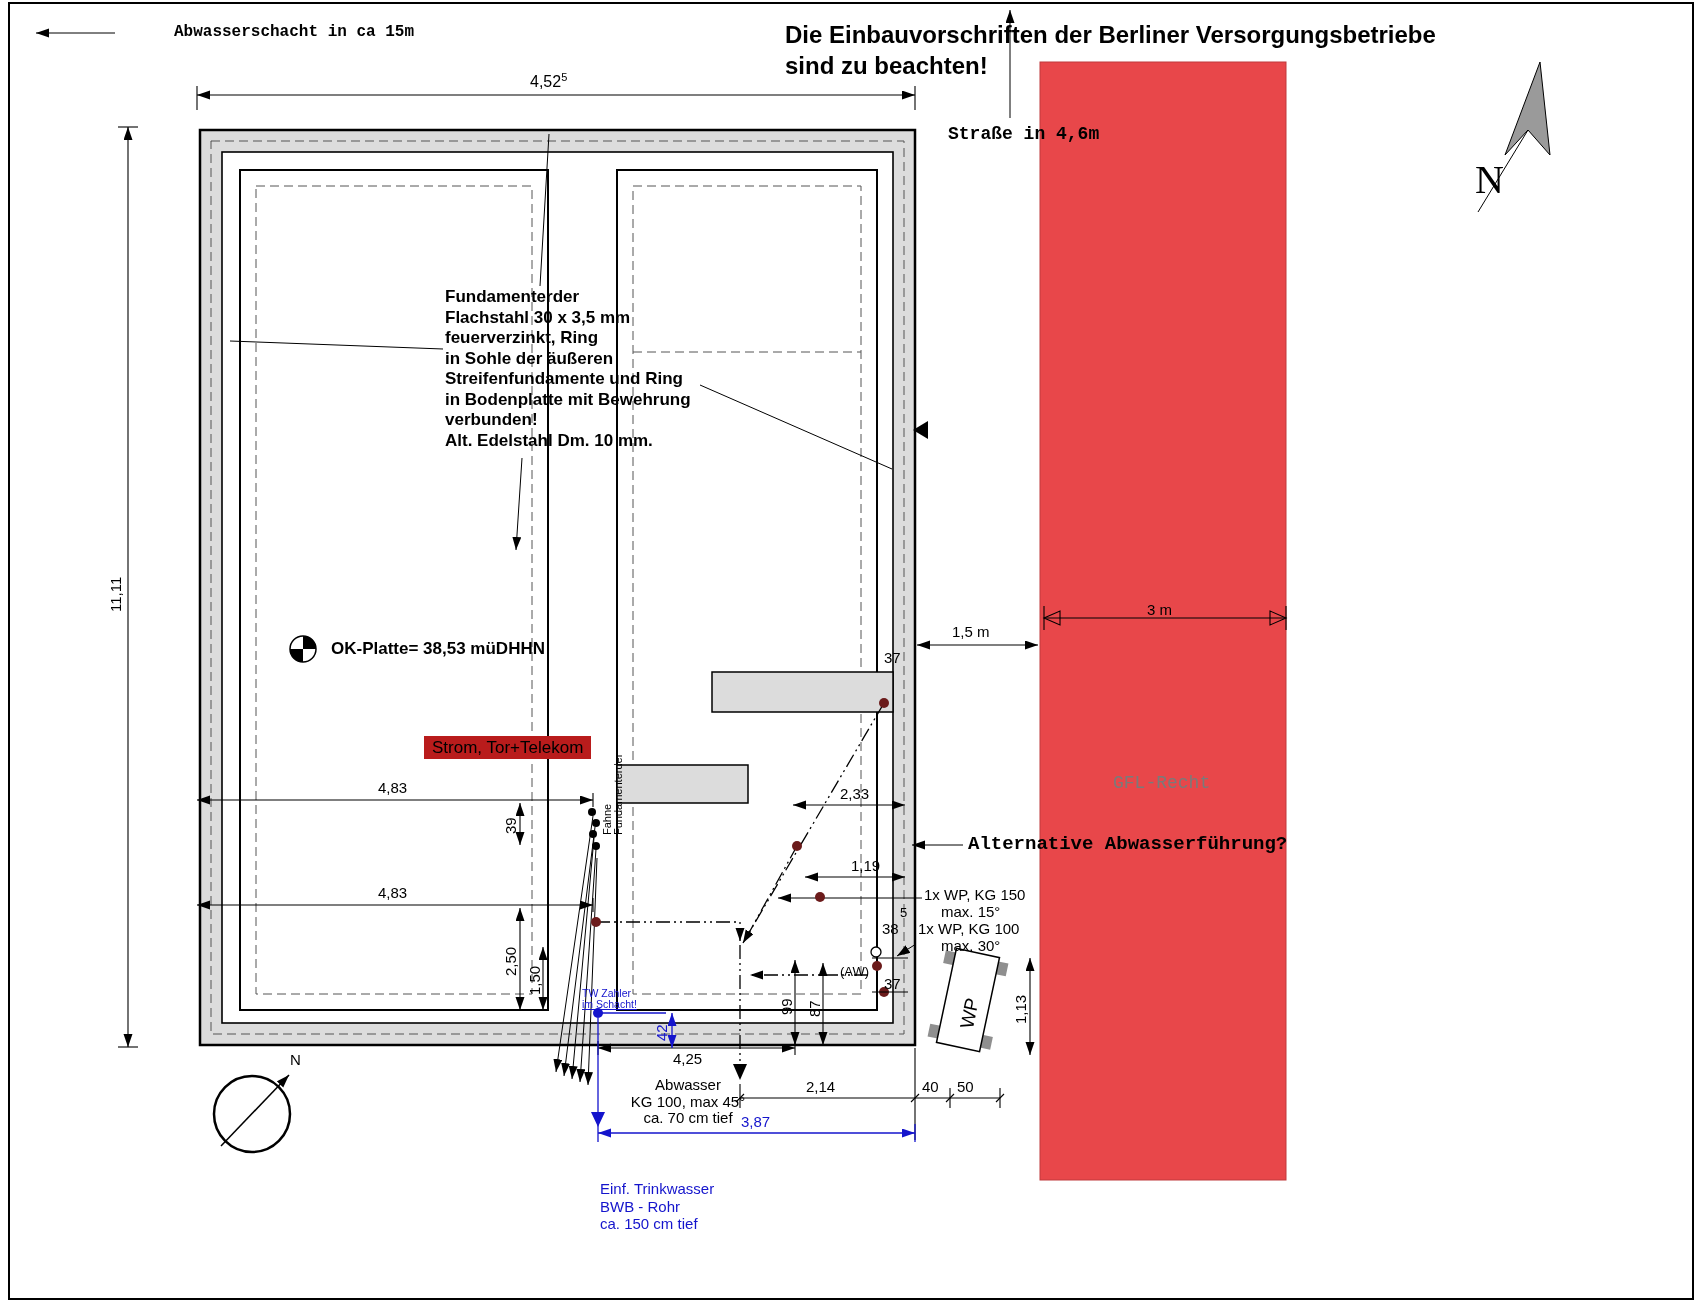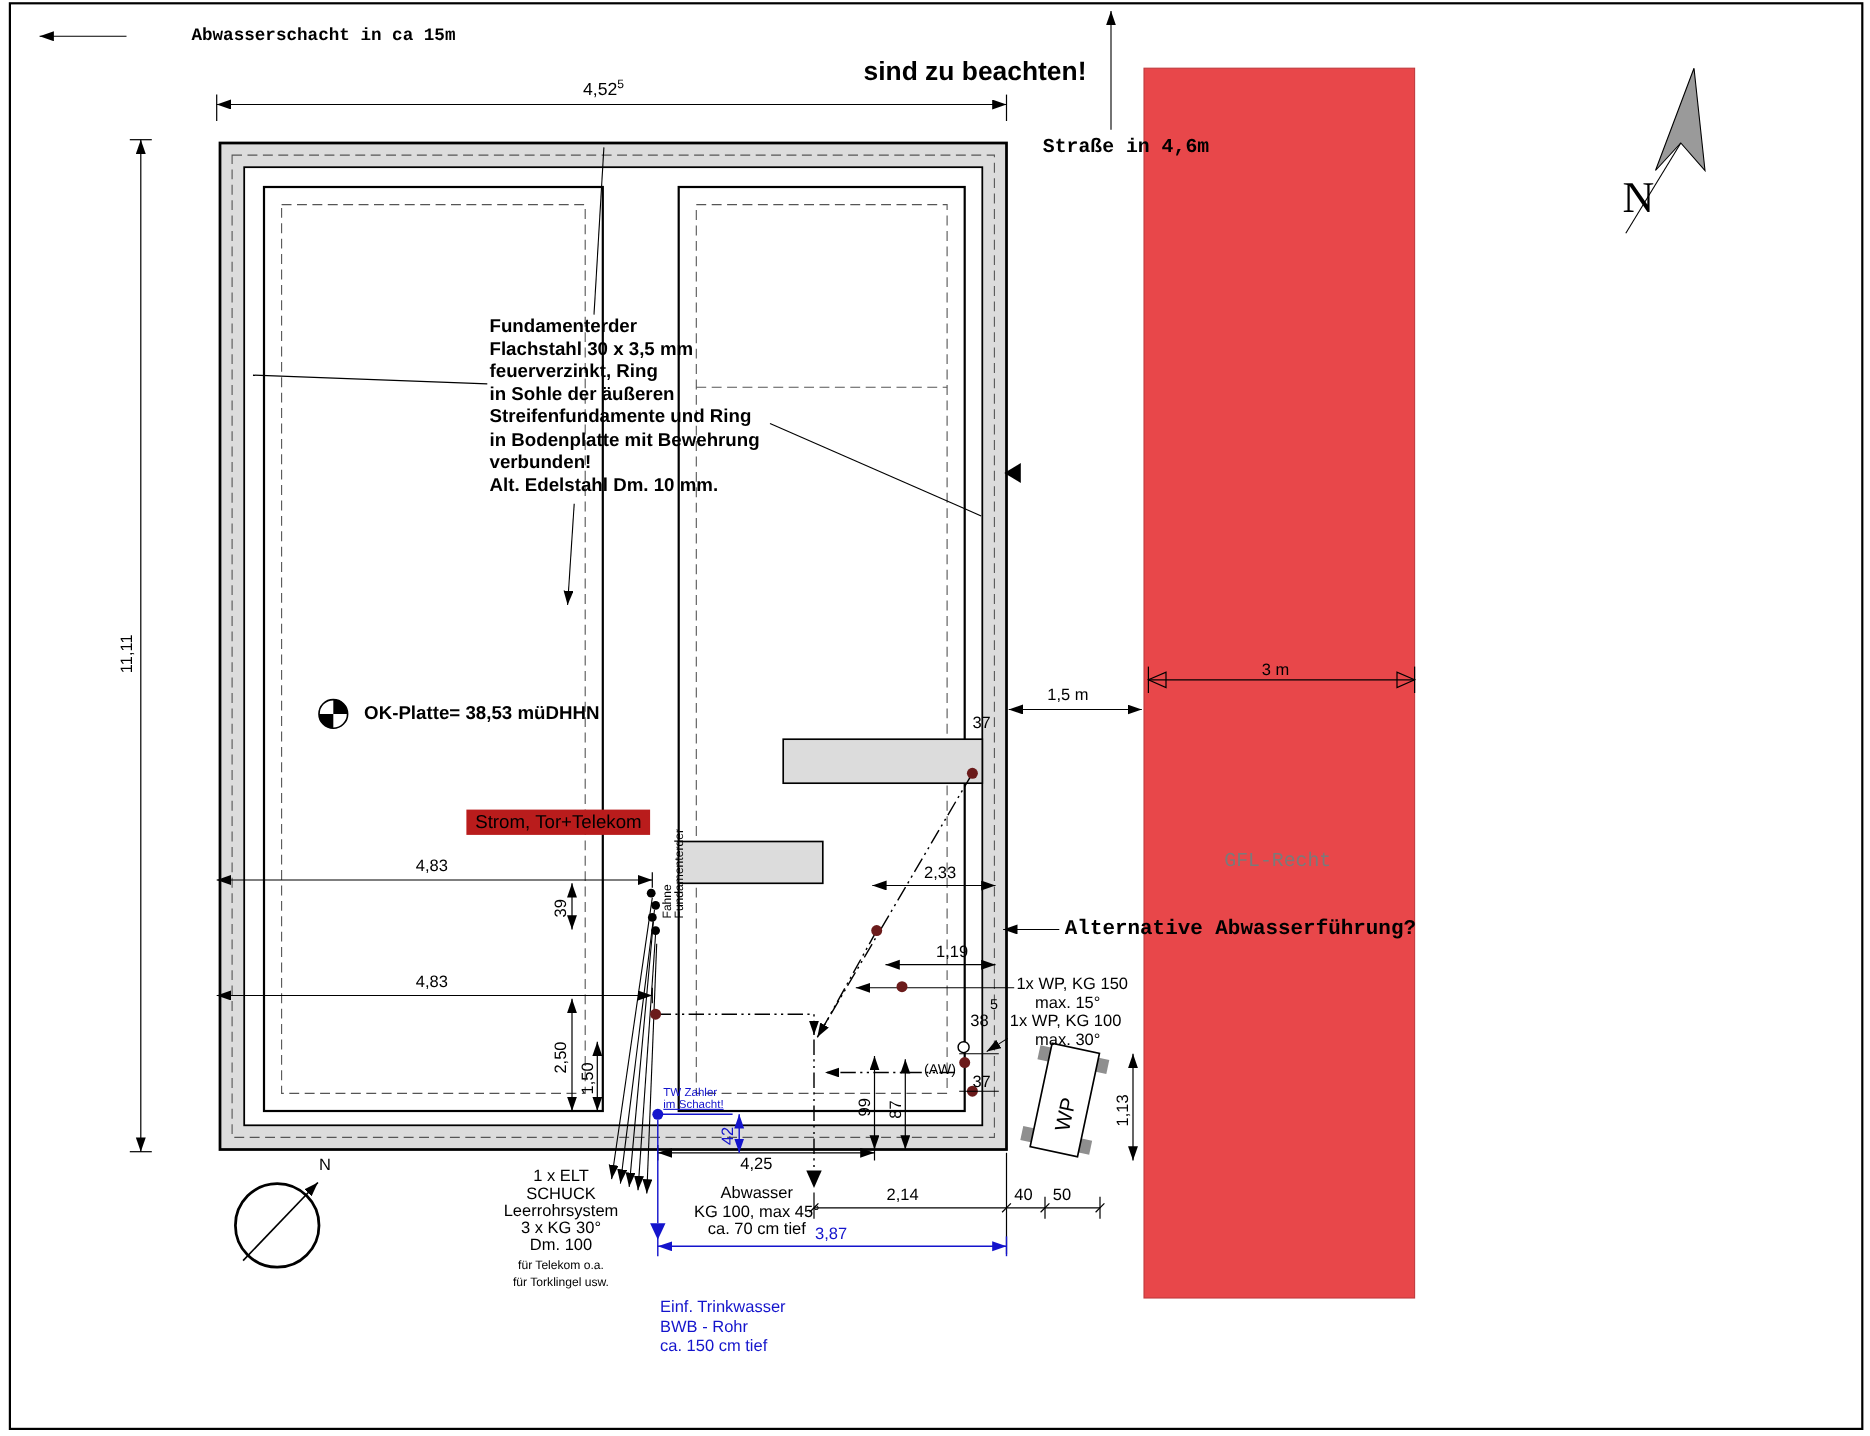--- a/index.html
+++ b/index.html
@@ -188,20 +188,21 @@
     </g>
 
     <g>
       <circle cx="252" cy="1114" r="38" fill="none" stroke="#000" stroke-width="2.5"></circle>
       <line x1="221" y1="1146" x2="289" y2="1075" stroke="#000" stroke-width="1.5" marker-end="url(#arr)"></line>
     </g>
   </svg>
 
   <div class="lbl mono b s16" style="left:127px; top:24px;margin-left:47px;">Abwasserschacht in ca 15m</div>
 
+  <div class="lbl b s24" style="left:785px; top:22px;">Die Einbauvorschriften der Berliner Versorgungsbetriebe</div>
   <div class="lbl b s24" style="left:785px; top:53px;">sind zu beachten!</div>
 
   <div class="lbl mono b s18" style="left:948px; top:124px;">Straße in 4,6m</div>
 
   <div class="lbl serif" style="left:1475px; top:158px; font-size:40px;">N</div>
 
   <div class="lbl mono s18 gray" style="left:1113px; top:773px;">GFL-Recht</div>
 
   <div class="lbl block b s17" style="left:445px; top:287px; line-height:20.5px;">
     <div>Fundamenterder</div>
@@ -254,41 +255,32 @@
   <div class="lbl rot blue" style="left:654px; top:1041px;">42</div>
   <div class="lbl" style="left:673px; top:1051px;">4,25</div>
   <div class="lbl" style="left:806px; top:1079px;">2,14</div>
   <div class="lbl" style="left:922px; top:1079px;">40</div>
   <div class="lbl" style="left:957px; top:1079px;">50</div>
   <div class="lbl blue" style="left:741px; top:1114px;">3,87</div>
   <div class="lbl rot" style="left:1013px; top:1024px;">1,13</div>
   <div class="lbl" style="left:952px; top:624px;">1,5 m</div>
   <div class="lbl" style="left:1147px; top:602px;">3 m</div>
 
-  <div class="lbl block center" style="left:440px; top:1062px; width:140px; line-height:15.5px;">
-    <div>1 x ELT</div>
-    <div>SCHUCK</div>
-    <div>Leerrohrsystem</div>
-    <div>3 x KG 30°</div>
-    <div>Dm. 100</div>
-    <div class="s11" style="margin-top:4px;">für Telekom o.a.</div>
-    <div class="s11">für Torklingel usw.</div>
-  </div>
 
   <div class="lbl block center" style="left:600px; top:1077px; width:176px; line-height:16.5px;">
     <div>Abwasser</div>
     <div>KG 100, max 45°</div>
     <div>ca. 70 cm tief</div>
   </div>
 
   <div class="lbl block blue" style="left:600px; top:1136px; line-height:17.5px;margin-top:44px;">
     <div>Einf. Trinkwasser</div>
     <div>BWB - Rohr</div>
     <div>ca. 150 cm tief</div>
   </div>
 
-  <div class="lbl block blue" style="left:603px; top:988px; font-size:10.5px; line-height:11px;">
+  <div class="lbl block blue" style="left:582px; top:988px; font-size:10.5px; line-height:11px;">
     <div>TW Zahler</div>
     <div style="text-decoration:underline;">im Schacht!</div>
   </div>
 
   <div class="lbl" style="left:290px; top:1052px;">N</div>
 </div>
 
 </body></html>

